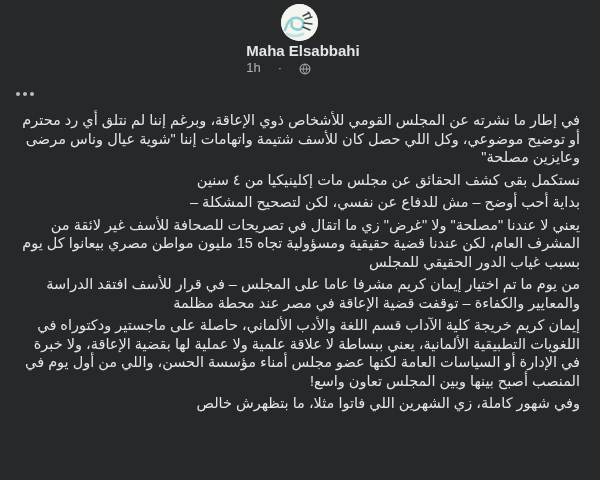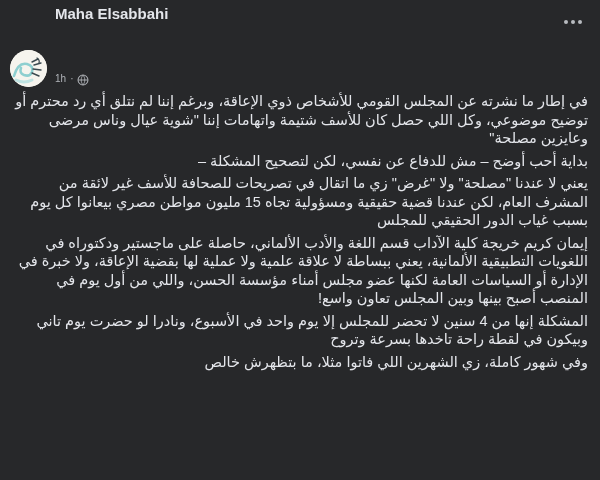--- a/index.html
+++ b/index.html
@@ -13,22 +13,23 @@
   }
   .card {
     width: 600px;
     height: 480px;
     background: #27282a;
     box-sizing: border-box;
     overflow: hidden;
   }
   .header {
     display: flex;
-    align-items: flex-end;
+    align-items: center;
     padding: 4px 12px 2px 10px;
+    flex-direction: column;
   }
   .avatar {
     width: 37px;
     height: 37px;
     border-radius: 50%;
     overflow: hidden;
     flex: 0 0 auto;
     cursor: pointer;
     background: #f6f4ee;
   }
@@ -41,25 +42,24 @@
   .author {
     color: #e4e6eb;
     font-size: 15px;
     font-weight: 700;
     line-height: 19px;
     cursor: pointer;
   }
   .meta {
     display: flex;
     align-items: center;
-    gap: 4px;
+    gap: 17px;
     color: #b0b3b8;
-    font-size: 10px;
+    font-size: 13px;
     line-height: 16px;
-    margin-top: 48px;
   }
   .meta .dot { color: #b0b3b8; }
   .globe svg { display: block; margin-top: 1px; }
   .more {
     display: flex;
     gap: 3px;
     padding: 10px 6px;
     cursor: pointer;
     align-self: flex-start;
     margin-top: 6px;
@@ -73,21 +73,21 @@
   }
   .body-text {
     direction: rtl;
     text-align: right;
     padding: 3px 12px 0 12px;
     color: #e4e6eb;
     font-size: 14.5px;
     line-height: 18.5px;
   }
   .body-text p {
-    margin: 0 0 4px 0;
+    margin: 0 8px 4px 0;
     white-space: pre-line;
   }
   .body-text p:last-child { margin-bottom: 0; }
 </style>
 </head>
 <body>
 
 <div class="card">
 
   <div class="header">
@@ -117,21 +117,22 @@
     </div>
     <div class="more">
       <i></i>
       <i></i>
       <i></i>
     </div>
   </div>
 
   <div class="body-text" lang="ar" dir="rtl">
     <p>في إطار ما نشرته عن المجلس القومي للأشخاص ذوي الإعاقة، وبرغم إننا لم نتلق أي رد محترم أو توضيح موضوعي، وكل اللي حصل كان للأسف شتيمة واتهامات إننا "شوية عيال وناس مرضى وعايزين مصلحة"</p>
+    <p>نستكمل بقى كشف الحقائق عن مجلس مات إكلينيكيا من ٤ سنين</p>
     <p>بداية أحب أوضح – مش للدفاع عن نفسي، لكن لتصحيح المشكلة –</p>
     <p>يعني لا عندنا "مصلحة" ولا "غرض" زي ما اتقال في تصريحات للصحافة للأسف غير لائقة من المشرف العام، لكن عندنا قضية حقيقية ومسؤولية تجاه 15 مليون مواطن مصري بيعانوا كل يوم بسبب غياب الدور الحقيقي للمجلس</p>
+    <p>من يوم ما تم اختيار إيمان كريم مشرفا عاما على المجلس – في قرار للأسف افتقد الدراسة والمعايير والكفاءة – توقفت قضية الإعاقة في مصر عند محطة مظلمة</p>
     <p>إيمان كريم خريجة كلية الآداب قسم اللغة والأدب الألماني، حاصلة على ماجستير ودكتوراه في اللغويات التطبيقية الألمانية، يعني ببساطة لا علاقة علمية ولا عملية لها بقضية الإعاقة، ولا خبرة في الإدارة أو السياسات العامة لكنها عضو مجلس أمناء مؤسسة الحسن، واللي من أول يوم في المنصب أصبح بينها وبين المجلس تعاون واسع!</p>
-    <p>المشكلة إنها من 4 سنين لا تحضر للمجلس إلا يوم واحد في الأسبوع، ونادرا لو حضرت يوم تاني وبيكون في لقطة راحة تاخدها بسرعة وتروح</p>
     <p>وفي شهور كاملة، زي الشهرين اللي فاتوا مثلا، ما بتظهرش خالص</p>
 
   </div>
 
 </div>
 
 </body></html>

